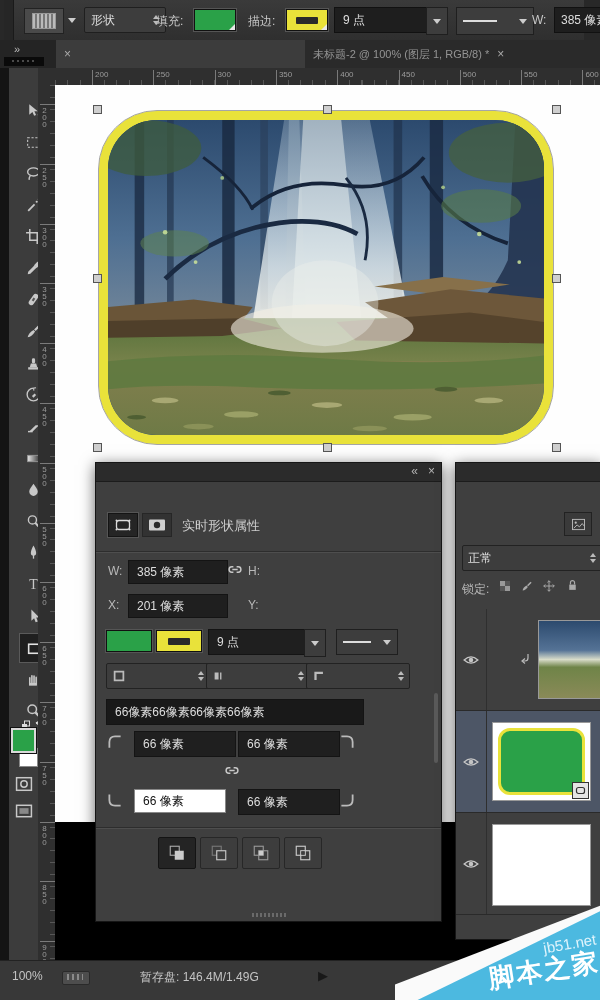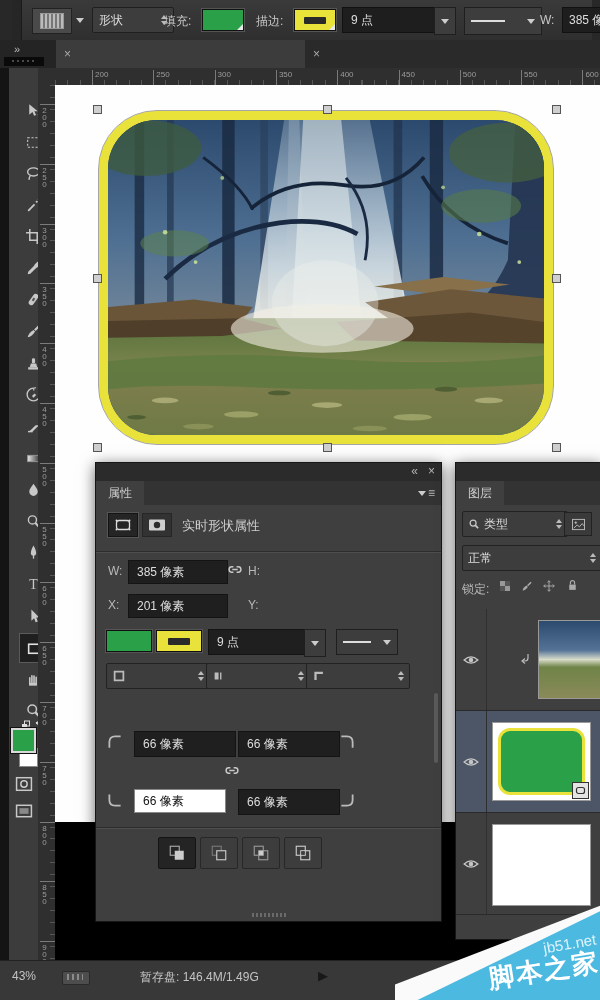--- a/index.html
+++ b/index.html
@@ -2,21 +2,21 @@
 <html style="--green: #2aa148; --yellow: #e9e23a; --wm: #4cb9e0; --sel: #4d5666;"><head>
 <meta charset="utf-8">
 <style>
   html,body{margin:0;padding:0;background:#111;}
   #app{position:relative;width:600px;height:1000px;background:#282828;overflow:hidden;
        font-family:"Liberation Sans", sans-serif;color:#ccc;-webkit-font-smoothing:antialiased;}
   .abs{position:absolute;}
   svg{display:block;}
 
   
-  .options-bar{left:12px;top:0;width:580px;height:40px;background:linear-gradient(#3a3a3a,#2f2f2f);border-bottom:1px solid #1c1c1c;}
+  .options-bar{left:4px;top:0;width:580px;height:40px;background:linear-gradient(#3a3a3a,#2f2f2f);border-bottom:1px solid #1c1c1c;}
   .edge-sliver-top{left:0;top:0;width:9px;height:40px;background:#262626;border-right:1px solid #1a1a1a;}
   .preset-btn{left:20px;top:8px;width:38px;height:24px;background:#4a4a4a;border:1px solid #222;display:flex;align-items:center;justify-content:center;}
   .preset-thumb{width:22px;height:14px;background:repeating-linear-gradient(90deg,#bbb 0 2px,#777 2px 4px);border:1px solid #999;}
   .dar{width:0;height:0;border-left:4px solid transparent;border-right:4px solid transparent;border-top:5px solid #ccc;}
   .preset-arrow{left:64px;top:18px;}
   .dd{background:#3d3d3d;border:1px solid #1f1f1f;border-radius:2px;display:flex;align-items:center;color:#ddd;font-size:12px;}
   .mode-dd{left:80px;top:7px;width:68px;height:24px;padding:0 6px;justify-content:space-between;}
   .spin{display:flex;flex-direction:column;align-items:center;gap:2px;}
   .spin i{width:0;height:0;border-left:3.5px solid transparent;border-right:3.5px solid transparent;}
   .spin .up{border-bottom:4px solid #bbb;}
@@ -164,20 +164,21 @@
 
   <div class="abs tab-bar"></div>
   <div class="abs dock-stub">
     <span class="dock-chevrons">»</span>
     <span class="micro-label"></span>
   </div>
   <div class="abs doc-tab tab-active">
     <span class="tab-close">×</span>
   </div>
   <div class="abs doc-tab tab-inactive">
+    <span>未标题-2 @ 100% (图层 1, RGB/8) *</span>
     <span class="tab-close">×</span>
   </div>
 
   <div class="abs left-sliver"></div>
   <div class="abs tools-panel">
     <div class="tool" style="top:28px">
         <svg width="17" height="17" viewBox="0 0 16 16">
           <path d="M4,2 L4,12 L7,9.5 L8.6,13 L10.4,12.2 L8.8,8.8 L12,8.8 Z" fill="#c8c8c8"></path>
           <path d="M12,12 h3 M13.5,10.5 v3" stroke="#c8c8c8" stroke-width="1"></path>
         </svg>
@@ -439,27 +440,20 @@
     <div class="handle" style="left:455px;top:334px"></div>
   </div>
 
   <div class="abs panel props">
     <div class="p-titlebar">
       <div class="p-titleicons">
         <span>«</span>
         <span>×</span>
       </div>
     </div>
-    <div class="p-tabrow">
-      <span class="p-tab">属性</span>
-      <span class="p-menu">
-          <span class="dar"></span>
-          <span>≡</span>
-        </span>
-    </div>
 
     <div class="iconbtn on" style="left:12px;top:50px">
       <svg width="18" height="16" viewBox="0 0 18 16">
           <rect x="2.5" y="3.5" width="13" height="9" rx="2.5" fill="none" stroke="#ddd" stroke-width="1.3"></rect>
           <circle cx="2.5" cy="3.5" r="1" fill="#ddd"></circle>
           <circle cx="15.5" cy="3.5" r="1" fill="#ddd"></circle>
           <circle cx="2.5" cy="12.5" r="1" fill="#ddd"></circle>
           <circle cx="15.5" cy="12.5" r="1" fill="#ddd"></circle>
         </svg>
     </div>
@@ -527,20 +521,23 @@
     <div class="pdd" style="left:210px;top:200px;width:92px">
       <svg width="14" height="14" viewBox="0 0 16 16">
           <path d="M4,12.5 V4.5 H12.5" fill="none" stroke="#bbb" stroke-width="2.6"></path>
         </svg>
       <span class="spin">
           <i class="up"></i>
           <i class="dn"></i>
         </span>
     </div>
 
+    <div class="abs field" style="left:10px;top:236px;width:248px;height:24px;background:#191919">
+        <span>66像素66像素66像素66像素</span>
+      </div>
 
     <div class="abs" style="left:10px;top:270px">
         <svg width="18" height="18" viewBox="0 0 16 16">
           <path d="M3,13 V8 Q3,3 8,3 H13" fill="none" stroke="#bbb" stroke-width="1.6"></path>
         </svg>
       </div>
     <div class="abs field" style="left:38px;top:268px;width:92px;height:24px">
         <span>66 像素</span>
       </div>
     <div class="abs field" style="left:142px;top:268px;width:92px;height:24px">
@@ -601,37 +598,21 @@
           <rect x="6.5" y="6.5" width="3" height="3" fill="#3d3d3d"></rect>
         </svg>
     </div>
 
     <div class="pscroll"></div>
     <div class="pgrip"></div>
   </div>
 
   <div class="abs panel layers">
     <div class="p-titlebar"></div>
-    <div class="p-tabrow">
-      <span class="p-tab">图层</span>
-    </div>
-
-    <div class="pdd" style="left:6px;top:48px;width:94px;height:24px">
-      <span style="display:flex;align-items:center;gap:4px">
-        <svg width="12" height="12" viewBox="0 0 16 16">
-            <circle cx="6.8" cy="6.8" r="4" fill="none" stroke="#c8c8c8" stroke-width="1.6"></circle>
-            <line x1="9.8" y1="9.8" x2="13.5" y2="13.5" stroke="#c8c8c8" stroke-width="2.2"></line>
-          </svg>
-        <span style="font-size:12px;color:#ddd">类型</span>
-      </span>
-      <span class="spin">
-          <i class="up"></i>
-          <i class="dn"></i>
-        </span>
-    </div>
+
     <div class="abs" style="left:108px;top:49px;width:26px;height:22px;background:#3a3a3a;border:1px solid #222;display:flex;align-items:center;justify-content:center">
       <svg width="15" height="13" viewBox="0 0 16 14">
           <rect x="1.5" y="1.5" width="13" height="11" fill="none" stroke="#bbb"></rect>
           <circle cx="5" cy="5" r="1.2" fill="#bbb"></circle>
           <path d="M3,11 l3.5,-3.5 2.5,2 3,-3.5 2,2.5" stroke="#bbb" fill="none"></path>
         </svg>
     </div>
 
     <div class="pdd" style="left:6px;top:82px;width:128px;height:24px">
       <span style="font-size:12px;color:#ddd">正常</span>
@@ -703,21 +684,21 @@
           <svg width="16" height="12" viewBox="0 0 14 10">
             <path d="M1,5 Q7,-0.5 13,5 Q7,10.5 1,5 Z" fill="none" stroke="#c4c4c4" stroke-width="1.2"></path>
             <circle cx="7" cy="5" r="2" fill="#c4c4c4"></circle>
           </svg>
         </div>
       <div class="lthumb" style="left:36px;width:97px;height:80px"></div>
     </div>
   </div>
 
   <div class="abs status-bar">
-    <span class="status-text" style="left:12px">43%</span>
+    <span class="status-text" style="left:12px">100%</span>
     <span class="profile-badge"></span>
     <span class="status-text" style="left:140px">暂存盘: 146.4M/1.49G</span>
     <span class="status-play">▶</span>
   </div>
 
   <div class="abs watermark">
     <div class="wm-white"></div>
     <div class="wm-blue"></div>
     <span class="wm-site">jb51.net</span>
     <span class="wm-name">脚本之家</span>

